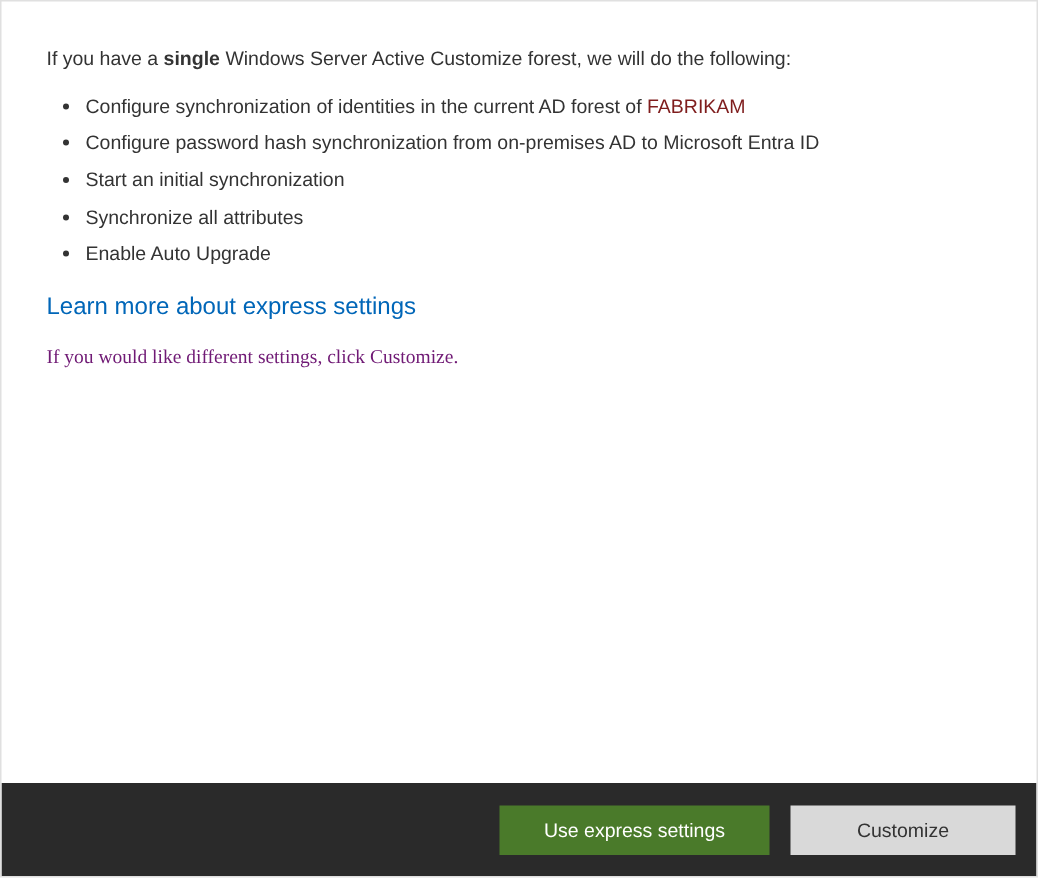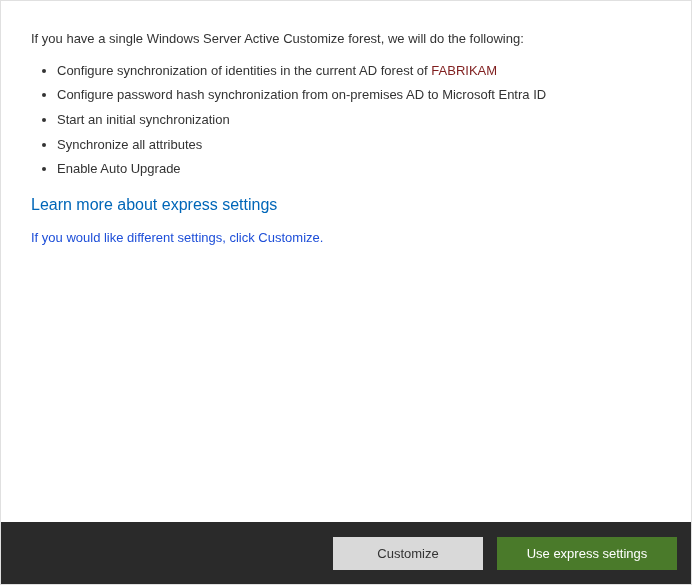--- a/index.html
+++ b/index.html
@@ -23,21 +23,21 @@
       color: #333333;
       margin-bottom: 22px;
       letter-spacing: 0.2px;
     }
     .intro {
       font-size: 13px;
       color: #333333;
       margin-bottom: 10px;
       line-height: 1.5;
     }
-    .intro strong { font-weight: 400; }
+    .intro strong { font-weight: 700; }
     .bullets {
       list-style: disc;
       padding-left: 26px;
       margin-bottom: 14px;
     }
     .bullets li {
       font-size: 13px;
       color: #333333;
       line-height: 1.9;
     }
@@ -45,22 +45,23 @@
     .learn-link {
       font-size: 16px;
       color: #0066b8;
       text-decoration: none;
       display: inline-block;
       margin-bottom: 14px;
       cursor: pointer;
     }
     .footnote {
       font-size: 13px;
-      color: #1d4ed8;
+      color: #701a75;
       line-height: 1.5;
+      font-family: Liberation Serif, serif;
     }
     .footer {
       background: #2a2a2a;
       height: 62px;
       display: flex;
       align-items: center;
       justify-content: flex-end;
       padding: 0 14px;
       gap: 14px;
     }
@@ -101,15 +102,15 @@
     <li>Synchronize all attributes</li>
     <li>Enable Auto Upgrade</li>
   </ul>
 
   <a class="learn-link">Learn more about express settings</a>
 
   <p class="footnote">If you would like different settings, click Customize.</p>
 </div>
 
 <div class="footer">
+  <button class="btn btn-primary">Use express settings</button>
   <button class="btn btn-secondary">Customize</button>
-  <button class="btn btn-primary">Use express settings</button>
 </div>
 
 </body></html>

